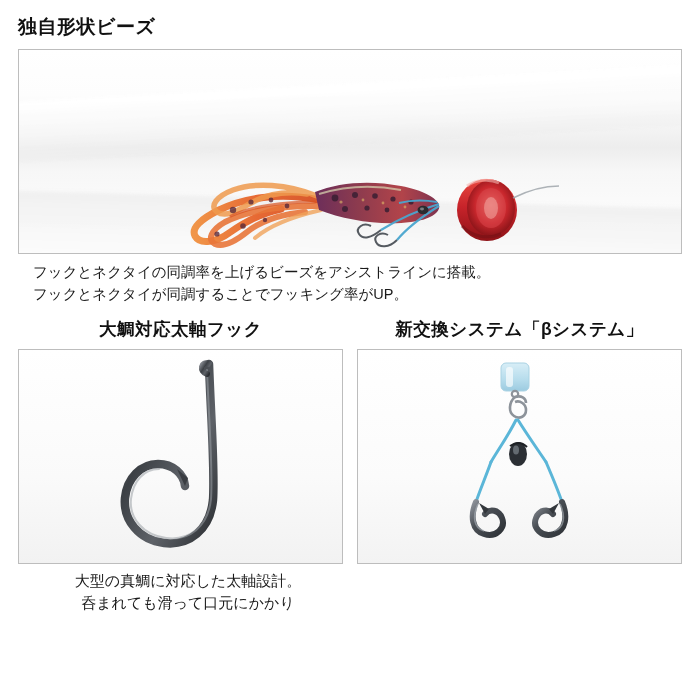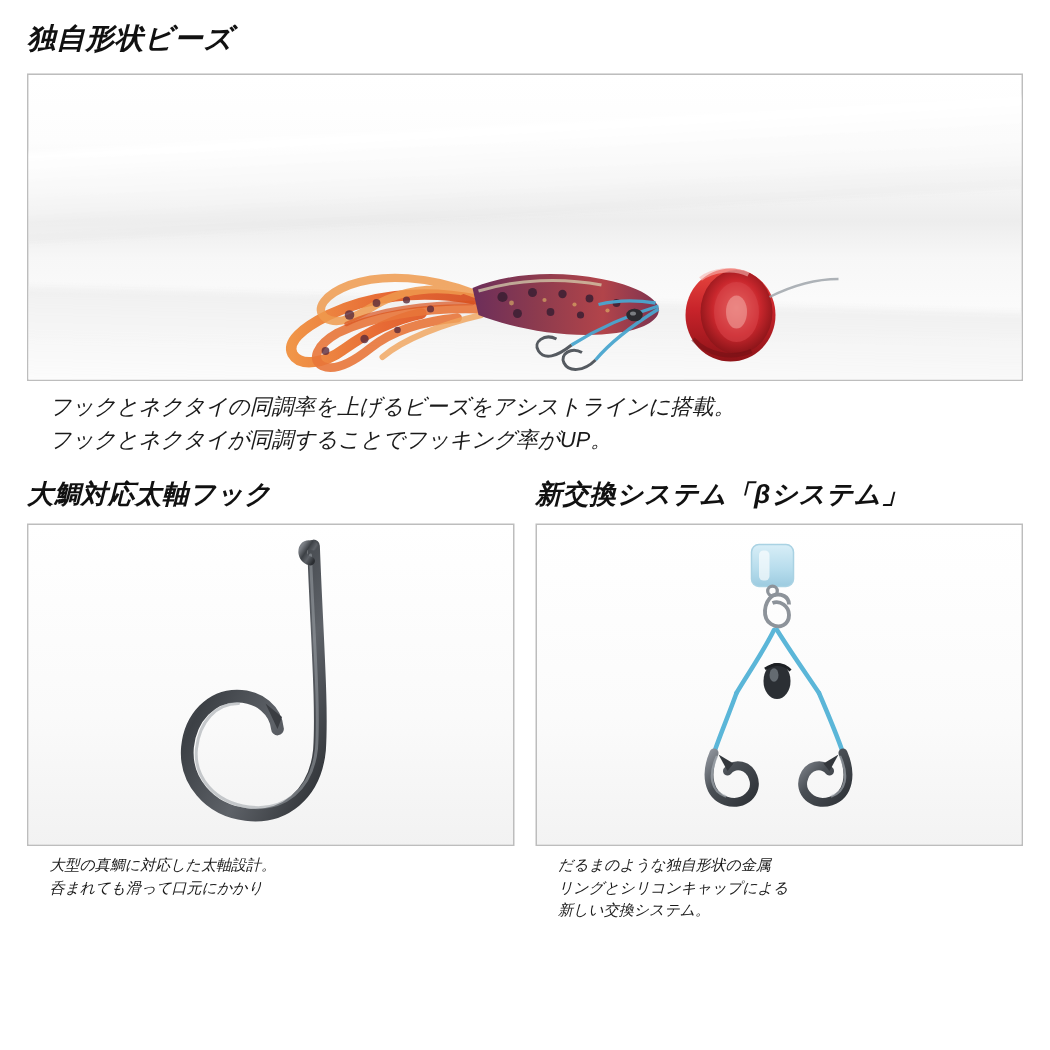--- a/index.html
+++ b/index.html
@@ -13,21 +13,20 @@
     font-family: "Liberation Sans", sans-serif;
     color: #1a1a1a;
     overflow: hidden;
   }
   .page {
     position: relative;
     width: 700px;
     height: 700px;
     box-sizing: border-box;
     padding: 16px 18px 0 18px;
-    font-style: italic;
   }
   .section-heading {
     font-size: 19px;
     font-weight: bold;
     letter-spacing: 0.5px;
     line-height: 1.2;
     margin: 0 0 10px 0;
     color: #111111;
   }
   .hero-figure {
@@ -87,37 +86,38 @@
   }
   .caption div { white-space: nowrap; }
 
   .cols {
     display: flex;
     gap: 14px;
     margin-top: 14px;
   }
   .col {
     width: 325px;
+    text-align: center;
   }
   .col .section-heading {
     font-size: 17.5px;
     margin-bottom: 9px;
   }
   .panel {
     position: relative;
     width: 325px;
     height: 215px;
     border: 1px solid #bdbdbd;
     box-sizing: border-box;
     background: #ffffff;
     overflow: hidden;
   }
   .panel svg { display: block; }
   .col .caption {
-    font-size: 10px;
+    font-size: 15px;
     line-height: 1.5;
     margin-top: 6px;
   }
 </style>
 </head>
 <body>
 
 <div class="page">
 
   <h2 class="section-heading">独自形状ビーズ</h2>
@@ -310,21 +310,16 @@
             <path d="M204,152 C210,166 208,180 196,184 C184,188 174,178 178,168 C181,160 190,158 195,164"></path>
           </g>
           <g fill="none" stroke="#aeb4ba" stroke-width="1.6" opacity="0.6">
             <path d="M120,154 C114,167 116,178 126,181"></path>
             <path d="M202,154 C208,167 206,178 196,181"></path>
           </g>
           <path d="M127,164 L121,153 L131,159 Z" fill="#33373c"></path>
           <path d="M195,164 L201,153 L191,159 Z" fill="#33373c"></path>
         </svg>
       </div>
-      <div class="caption">
-        <div>だるまのような独自形状の金属</div>
-        <div>リングとシリコンキャップによる</div>
-        <div>新しい交換システム。</div>
-      </div>
     </div>
 
   </div>
 </div>
 
 </body></html>

